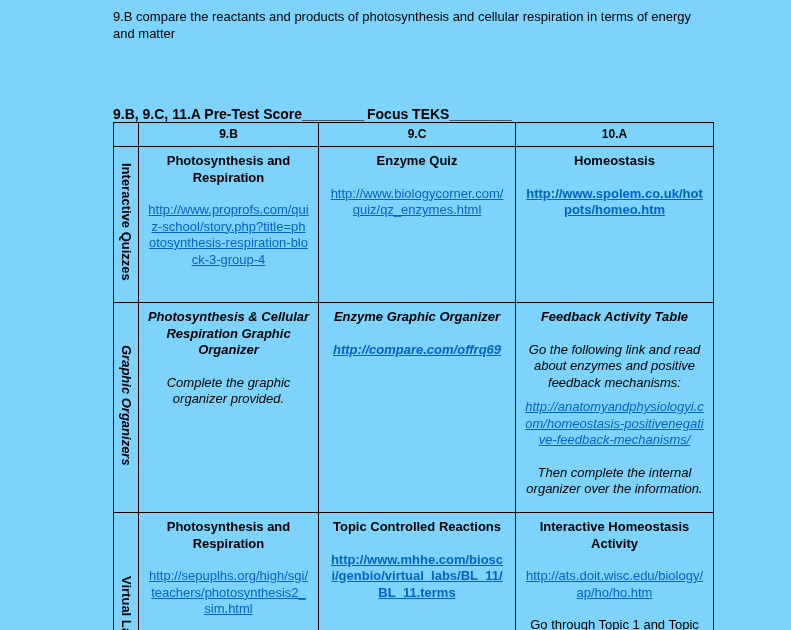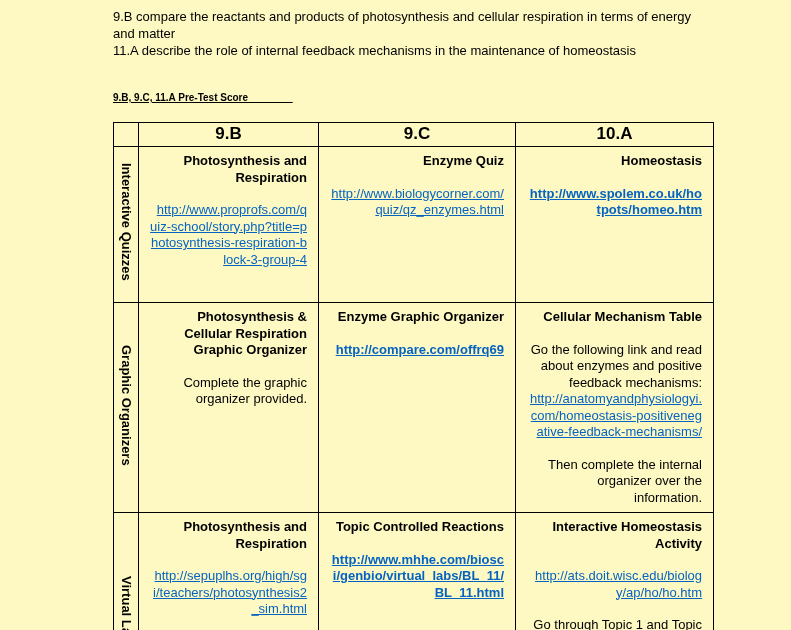--- a/index.html
+++ b/index.html
@@ -1,83 +1,83 @@
 <!DOCTYPE html>
 <html><head>
 <meta charset="utf-8">
 <style>
   * { margin: 0; padding: 0; box-sizing: border-box; }
   html, body { background: #ffffff; }
   body {
     width: 791px; height: 630px; overflow: hidden; position: relative;
     font-family: "Liberation Sans", sans-serif; color: #000000;
   }
-  .page { position: absolute; inset: 0; background: #fef9c3; }
+  .page { position: absolute; inset: 0; background: #7dd3fc; }
 
   
   .intro {
     position: absolute; left: 113px; top: 8px; width: 590px;
     font-size: 13px; line-height: 17px;
   }
   .intro p { margin: 0; }
 
   
   .pretest {
-    position: absolute; left: 113px; top: 90px; width: 600px; height: 18px;
-    font-size: 10px; line-height: 16px; font-weight: bold; text-decoration: underline;
+    position: absolute; left: 113px; top: 106px; width: 600px; height: 18px;
+    font-size: 14px; line-height: 16px; font-weight: bold;
   }
   .pretest .focus { position: absolute; left: 254px; top: 0; }
 
   
   .teks-table {
     position: absolute; left: 113px; top: 122px;
     border-collapse: collapse; table-layout: fixed; width: 600px;
     font-size: 13px; line-height: 16.5px;
   }
   .teks-table th, .teks-table td {
-    border: 1px solid #000000; vertical-align: top; text-align: right;
-    padding: 6px 11px; overflow: hidden;
+    border: 1px solid #000000; vertical-align: top; text-align: center;
+    padding: 6px 1px; overflow: hidden;
   }
   .teks-table tr.hrow th {
     height: 24px; padding: 2px; text-align: center; vertical-align: middle;
-    font-size: 17px; font-weight: bold;
+    font-size: 12px; font-weight: bold;
   }
   tr.r0 > td { height: 156px; }
-  tr.r1 > td { height: 210px; }
+  tr.r1 > td { height: 210px; font-style: italic; }
   tr.r2 > td { height: 206px; }
 
   td.label-cell {
     padding: 2px; text-align: center; vertical-align: middle;
   }
   .vlabel {
     display: inline-block; writing-mode: vertical-rl;
     font-weight: bold; font-size: 13px; white-space: nowrap;
   }
 
   .cell-title { font-weight: bold; margin: 0 0 16px 0; }
-  .cell-p { margin: 0; }
+  .cell-p { margin: 8px; }
   .cell-p.mt { margin-top: 16px; }
   a.cell-link {
     color: #0563C1; text-decoration: underline; word-break: break-all;
     cursor: pointer; display: inline-block;
   }
   a.cell-link.bold { font-weight: bold; }
 </style>
 </head>
 <body>
 
 <div class="page">
 
   <div class="intro">
     <p>9.B compare the reactants and products of photosynthesis and cellular respiration in terms of energy and matter</p>
-    <p>11.A describe the role of internal feedback mechanisms in the maintenance of homeostasis</p>
   </div>
 
   <div class="pretest">
     <span>9.B, 9.C, 11.A Pre-Test Score________</span>
+    <span class="focus">Focus TEKS________</span>
   </div>
 
   <table class="teks-table">
     <colgroup>
       <col style="width:25px">
       <col style="width:180px">
       <col style="width:197px">
       <col style="width:198px">
     </colgroup>
 
@@ -113,38 +113,38 @@
       </td>
       <td>
         <p class="cell-title">Photosynthesis &amp; Cellular Respiration Graphic Organizer</p>
         <p class="cell-p">Complete the graphic organizer provided.</p>
       </td>
       <td>
         <p class="cell-title">Enzyme Graphic Organizer</p>
         <p class="cell-p"><a class="cell-link bold" href="#">http://compare.com/offrq69</a></p>
       </td>
       <td>
-        <p class="cell-title">Cellular Mechanism Table</p>
+        <p class="cell-title">Feedback Activity Table</p>
         <p class="cell-p">Go the following link and read about enzymes and positive feedback mechanisms:</p>
         <p class="cell-p"><a class="cell-link" href="#">http://anatomyandphysiologyi.com/homeostasis-positivenegative-feedback-mechanisms/</a></p>
         <p class="cell-p mt">Then complete the internal organizer over the information.</p>
       </td>
     </tr>
 
     <tr class="r2">
       <td class="label-cell">
         <span class="vlabel">Virtual Labs</span>
       </td>
       <td>
         <p class="cell-title">Photosynthesis and Respiration</p>
         <p class="cell-p"><a class="cell-link" href="#">http://sepuplhs.org/high/sgi/teachers/photosynthesis2_sim.html</a></p>
       </td>
       <td>
         <p class="cell-title">Topic Controlled Reactions</p>
-        <p class="cell-p"><a class="cell-link bold" href="#">http://www.mhhe.com/biosci/genbio/virtual_labs/BL_11/BL_11.html</a></p>
+        <p class="cell-p"><a class="cell-link bold" href="#">http://www.mhhe.com/biosci/genbio/virtual_labs/BL_11/BL_11.terms</a></p>
       </td>
       <td>
         <p class="cell-title">Interactive Homeostasis Activity</p>
         <p class="cell-p"><a class="cell-link" href="#">http://ats.doit.wisc.edu/biology/ap/ho/ho.htm</a></p>
         <p class="cell-p mt">Go through Topic 1 and Topic</p>
       </td>
     </tr>
   </tbody>
     </table>
 

